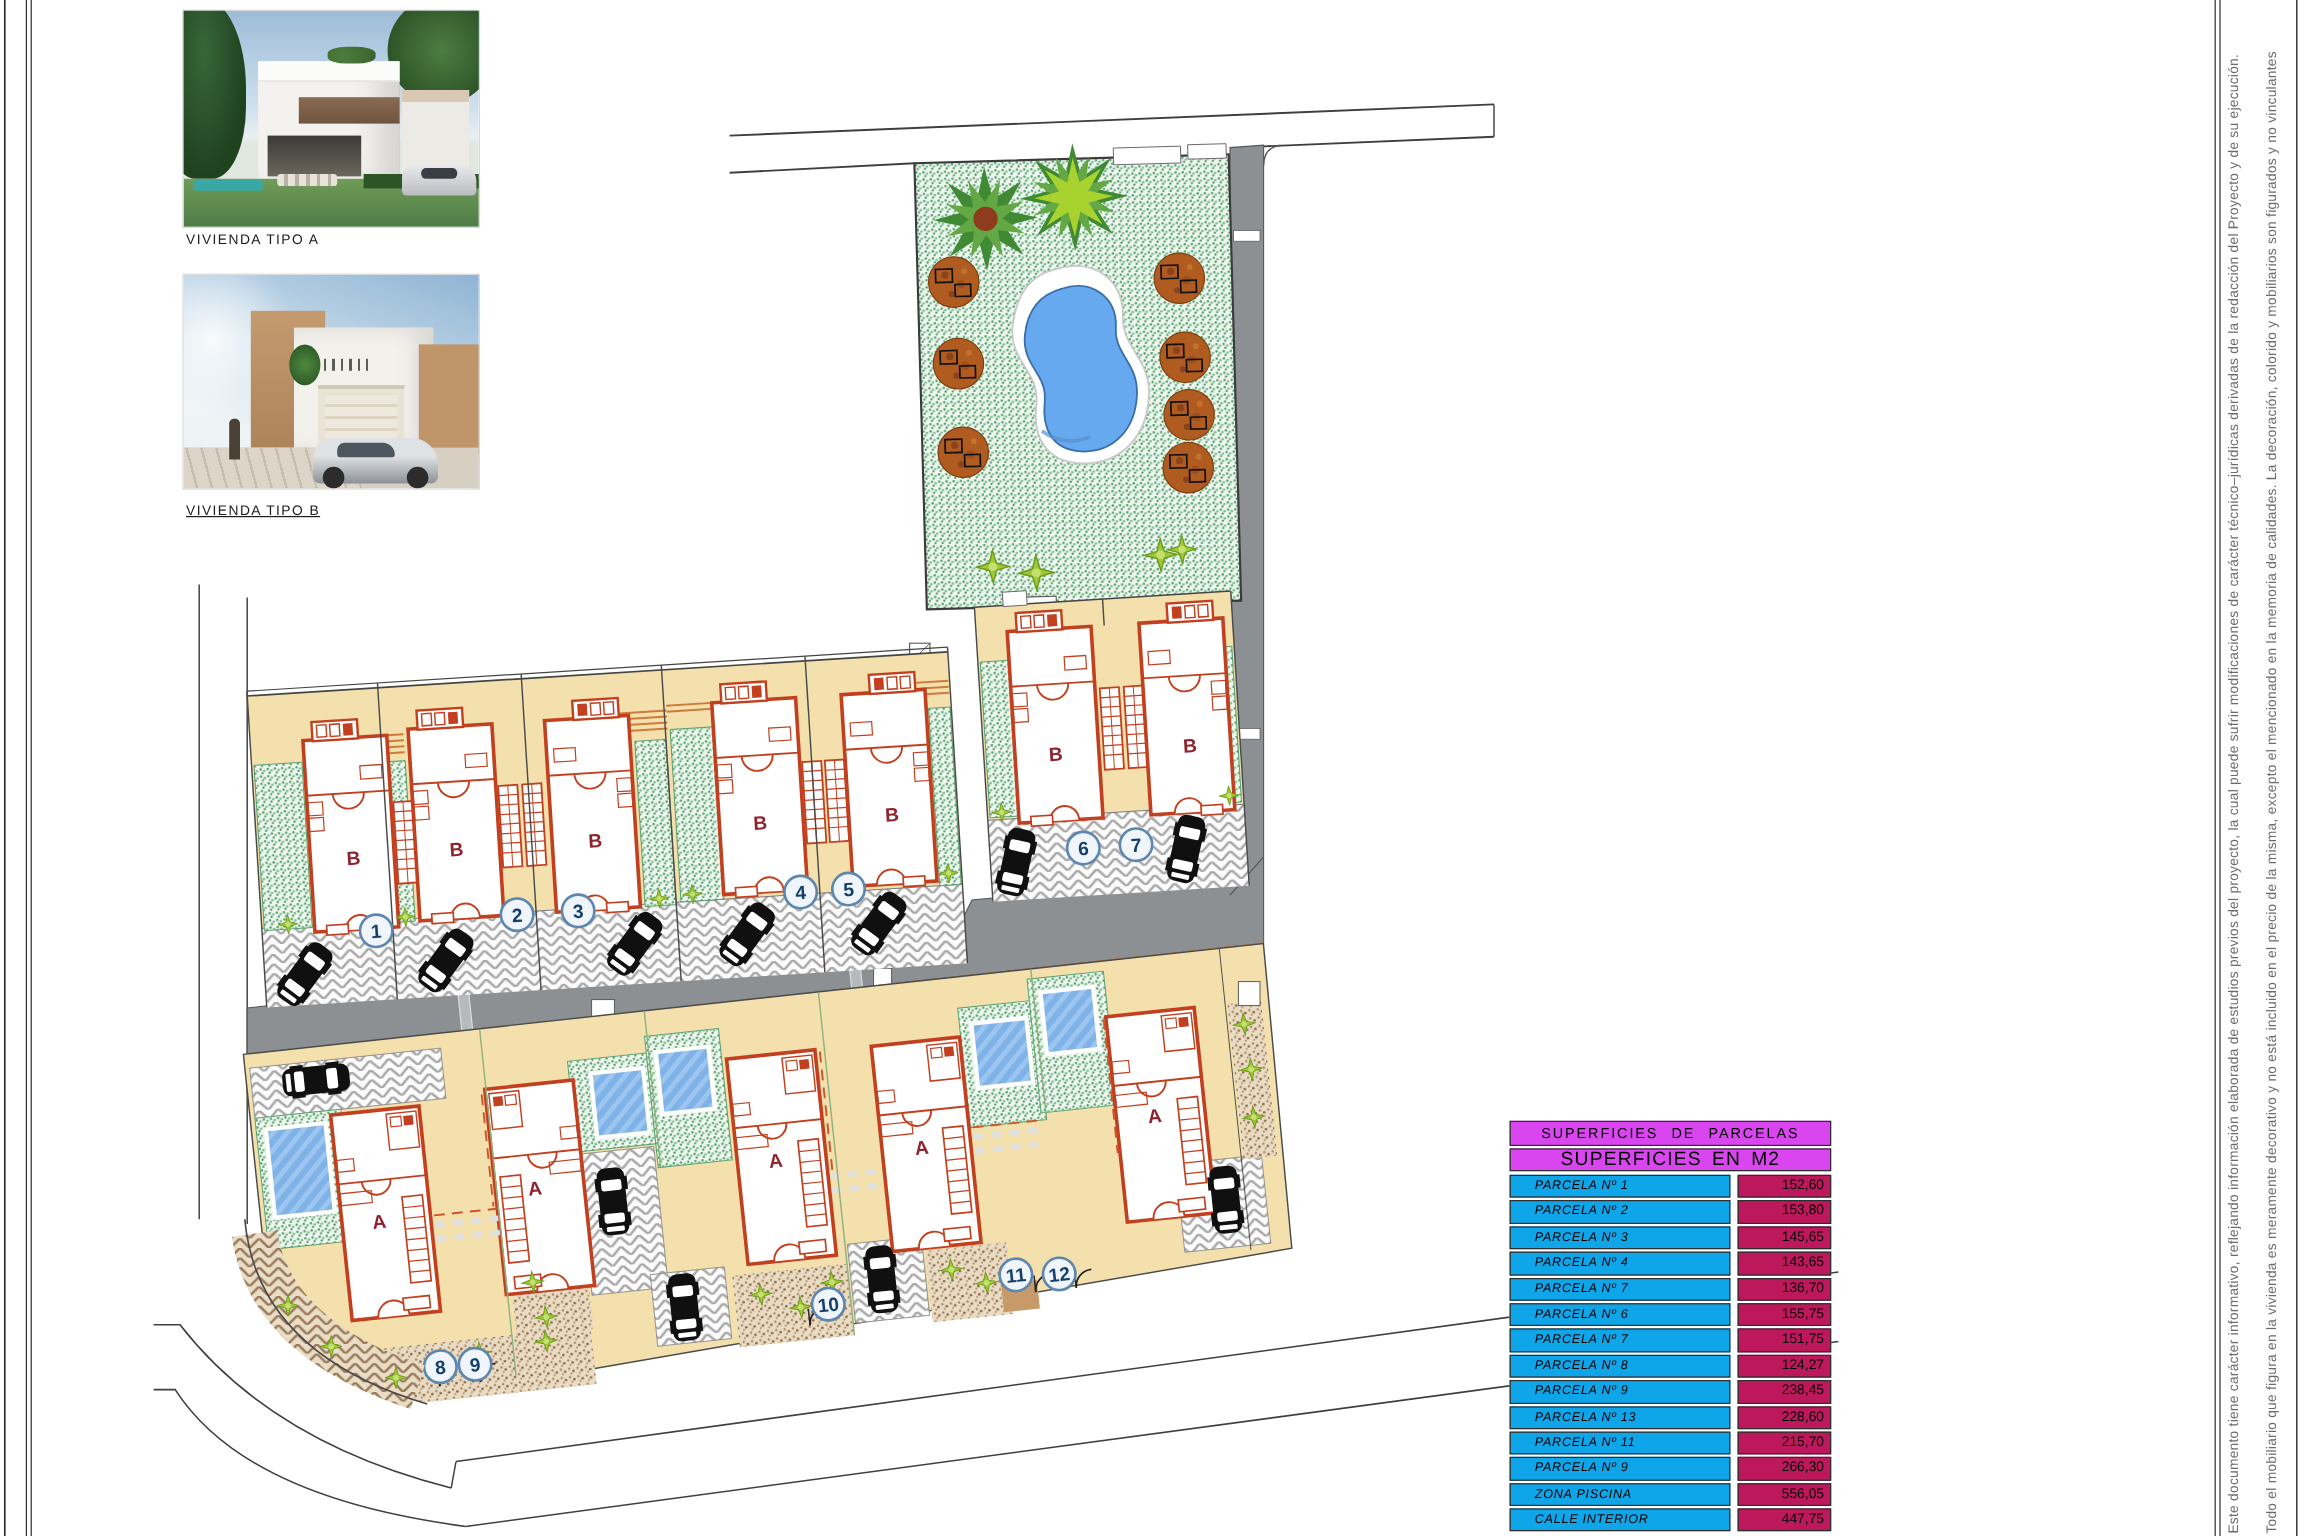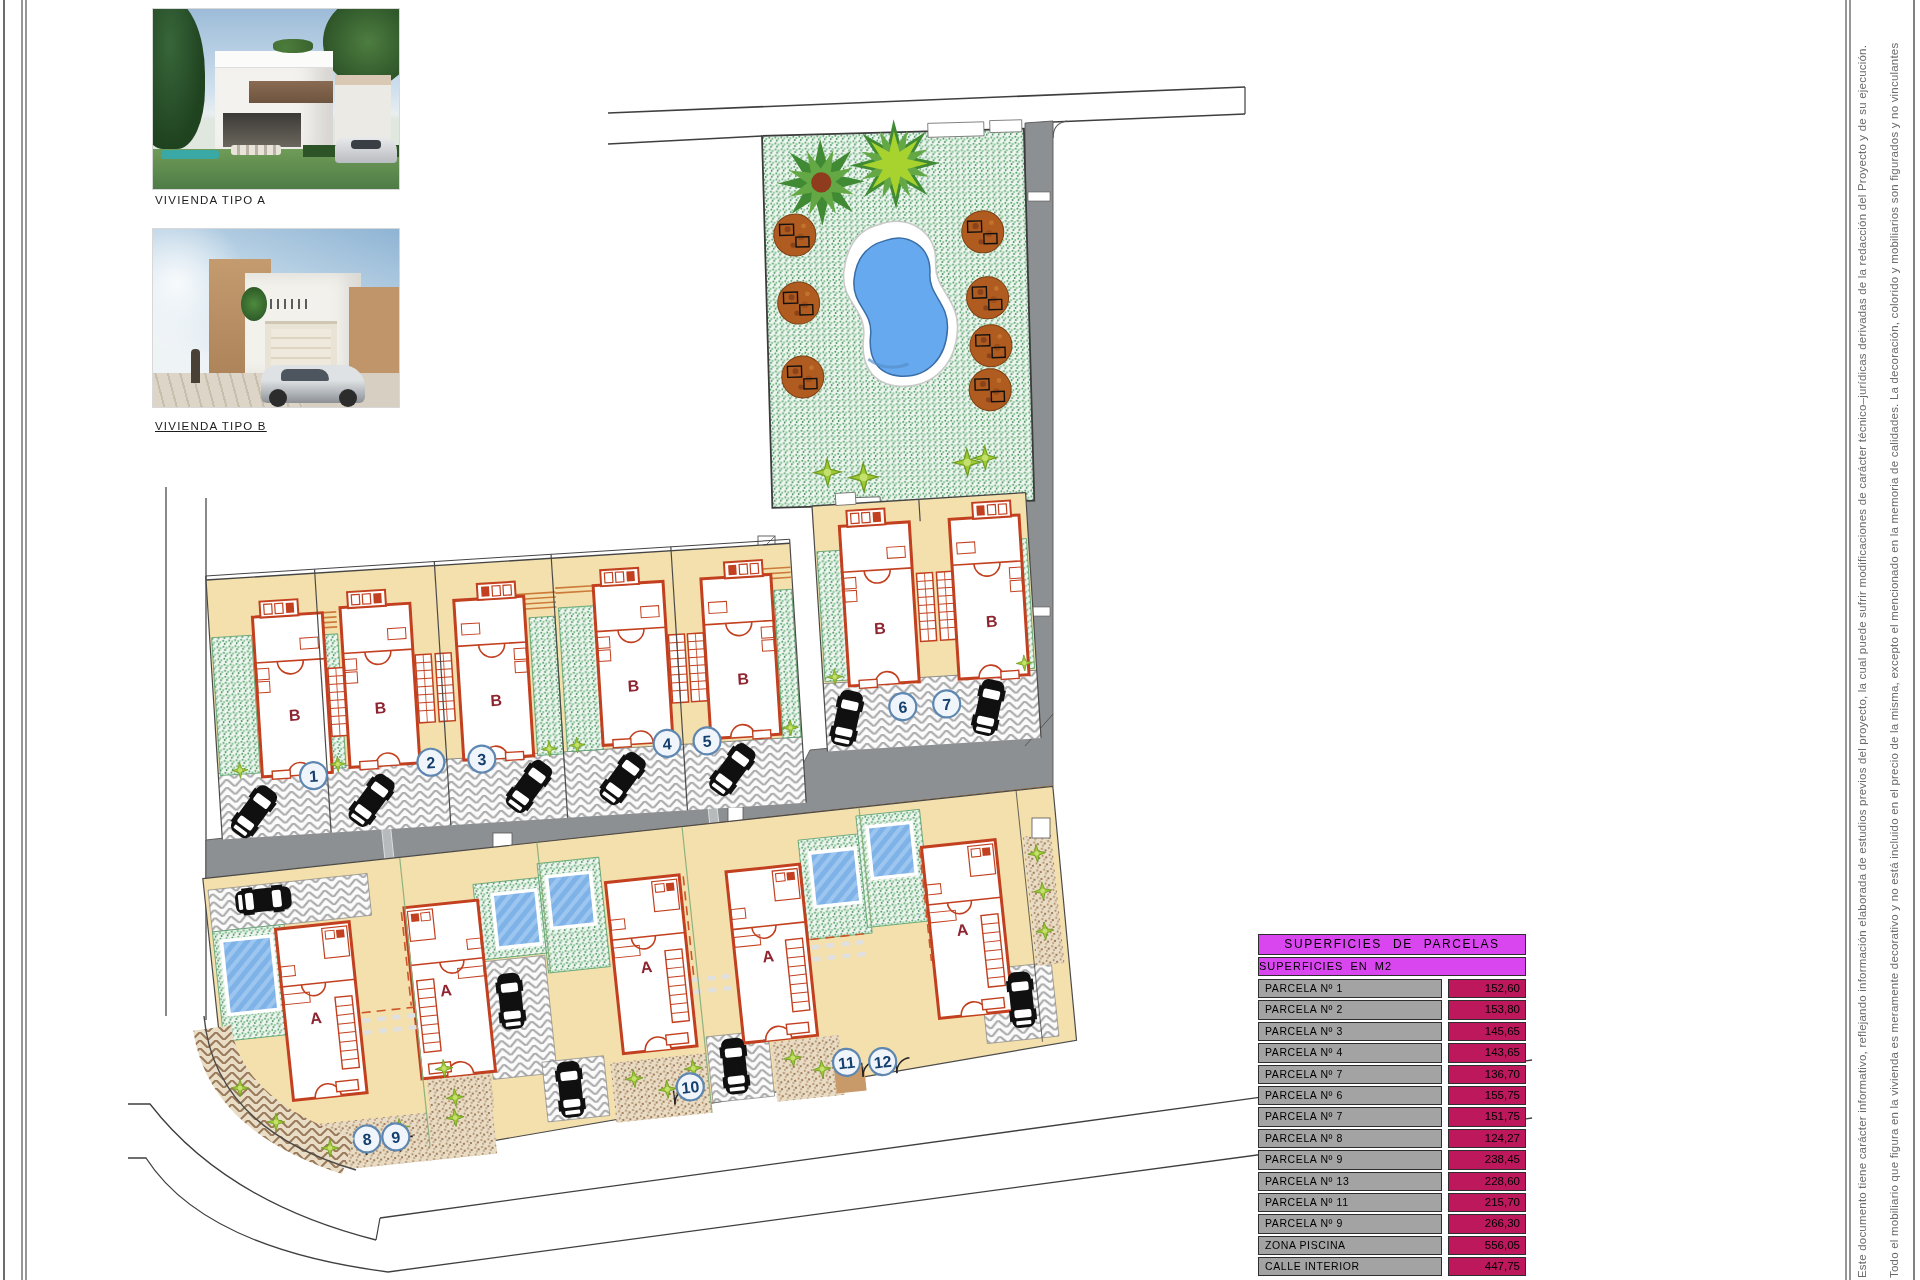--- a/index.html
+++ b/index.html
@@ -8,25 +8,25 @@
   svg text{font-family:"Liberation Sans",sans-serif;}
   
   .photo{position:absolute;overflow:hidden;border:1px solid #d8d8d8;}
   .photo>div{position:absolute;}
   .caption{position:absolute;font-size:11.5px;letter-spacing:1.2px;color:#1c1c1c;}
   
   #ptable{position:absolute;left:1258px;top:934px;width:268px;background:#fff;}
   #ptable .tbox{border:1.4px solid #2e2e2e;background:#d946ef;box-sizing:border-box;}
   #ptable .title{height:21px;line-height:19px;text-align:center;font-size:12px;
                  letter-spacing:1.6px;word-spacing:6px;margin-bottom:2px;}
-  #ptable .subtitle{height:19px;line-height:17px;font-size:11px;
+  #ptable .subtitle{height:19px;line-height:17px;text-align:center;font-size:16px;
                  letter-spacing:1px;word-spacing:3px;margin-bottom:3px;}
   #ptable .row{display:flex;margin-bottom:2px;height:19.4px;}
   #ptable .row .lbl{flex:0 0 184px;border:1.2px solid #2e2e2e;font-size:10.5px;
-                 letter-spacing:.6px;padding-left:6px;line-height:17px;background:#a3a3a3;box-sizing:border-box;}
+                 letter-spacing:.6px;padding-left:20px;line-height:17px;background:#0ea5e9;box-sizing:border-box;font-style:italic;}
   #ptable .row .val{flex:1;border:1.2px solid #2e2e2e;margin-left:6px;font-size:11.5px;
                  text-align:right;padding-right:5px;line-height:17px;background:#be185d;box-sizing:border-box;}
   
   .vnote{position:absolute;transform-origin:0 0;transform:rotate(-90deg);
          white-space:nowrap;font-size:11.5px;color:#6b6b6b;letter-spacing:.2px;width:1268px;}
 </style>
 </head>
 <body>
 
 <div id="sheet">

